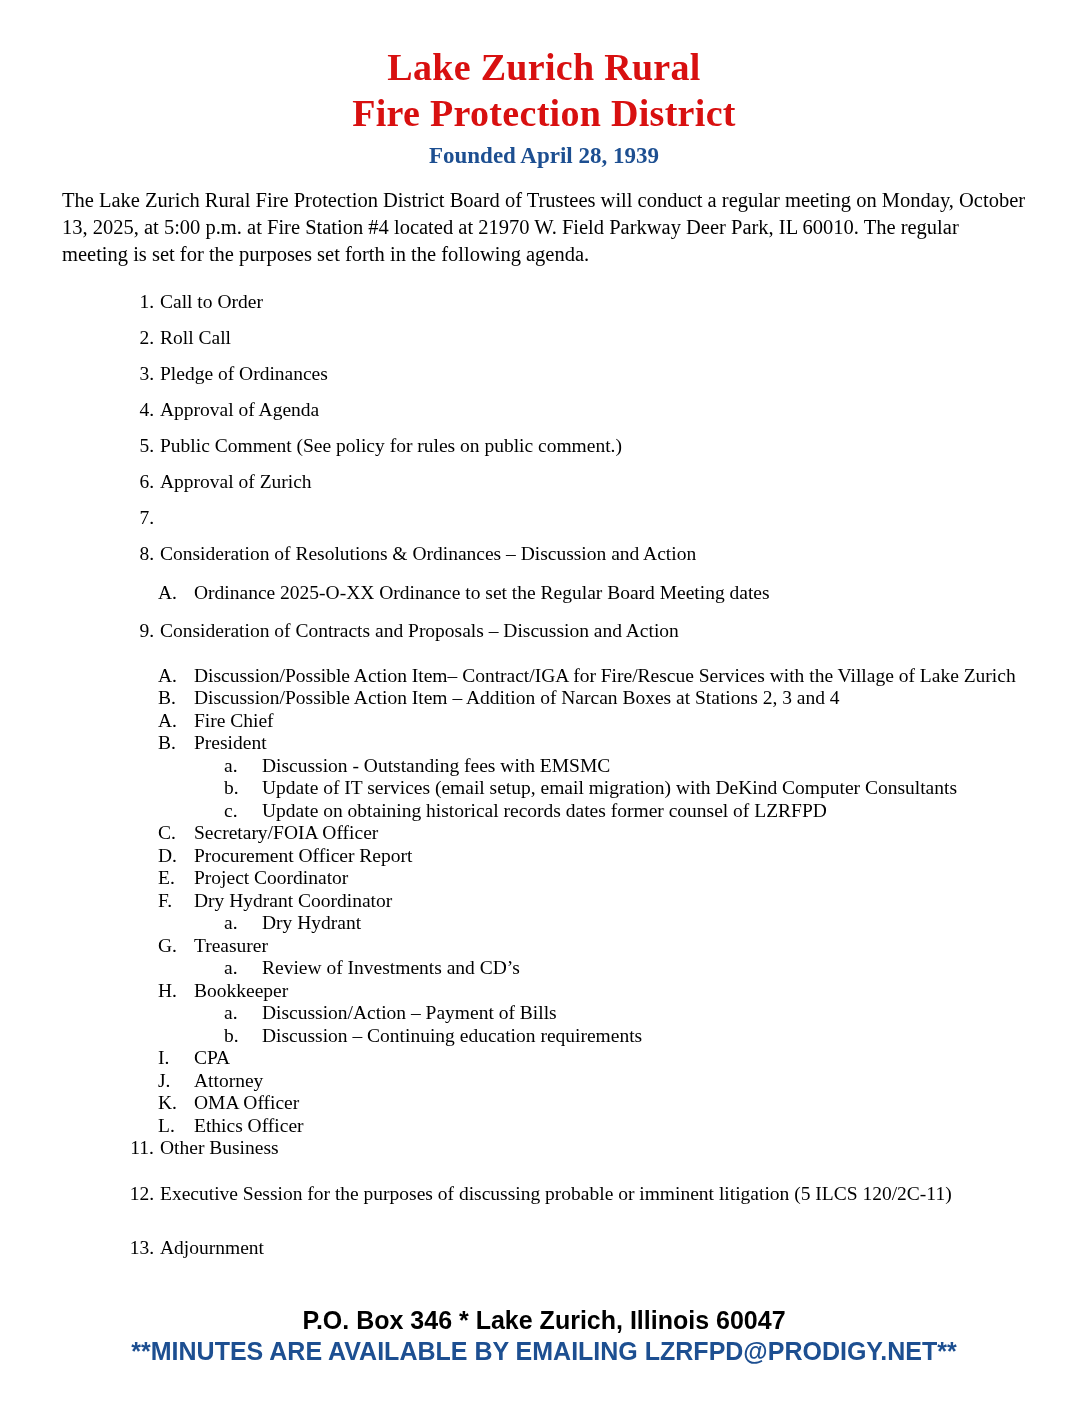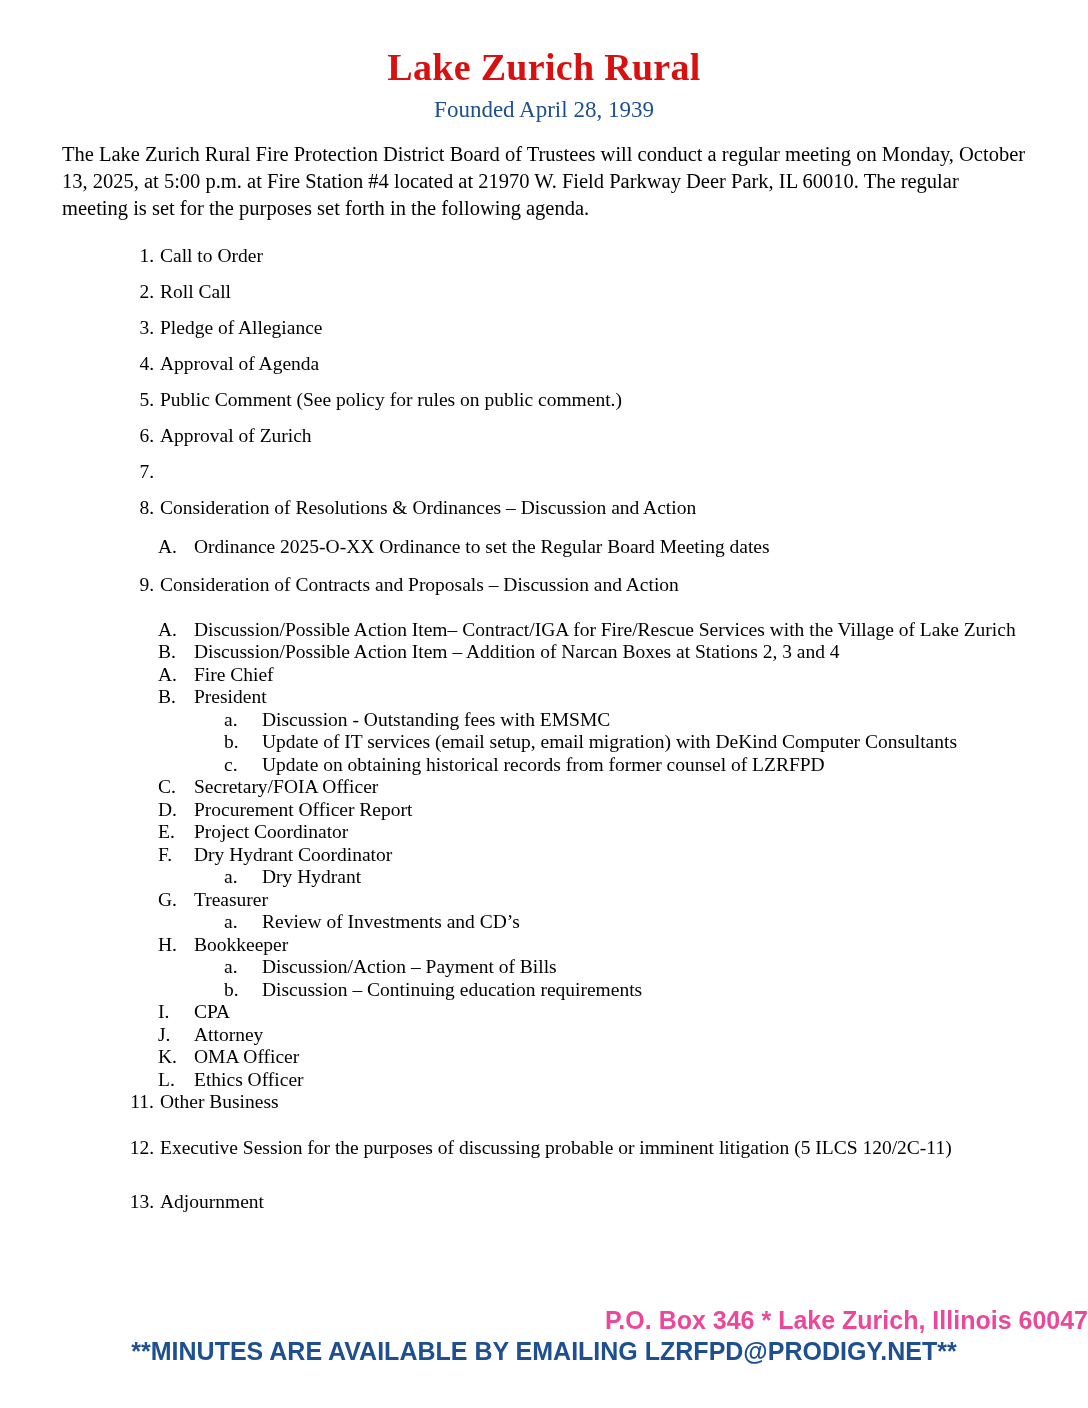--- a/index.html
+++ b/index.html
@@ -29,21 +29,21 @@
   .title-line {
     color: #d81010;
     font-family: "Liberation Serif", serif;
     font-weight: bold;
     font-size: 38px;
     line-height: 46px;
     letter-spacing: 0.3px;
   }
   .founded {
     color: #1d4f91;
-    font-weight: normal;
+    font-weight: bold;
     font-size: 23px;
     line-height: 30px;
     margin-top: 5px;
   }
   
   .intro {
     margin-top: 16px;
     font-size: 20.5px;
     line-height: 27px;
     text-align: left;
@@ -101,59 +101,59 @@
   
   .footer {
     position: absolute;
     left: 0;
     right: 0;
     bottom: 44px;
     text-align: center;
     font-family: "Liberation Sans", sans-serif;
   }
   .footer .addr {
-    color: #ec4899;
+    color: #000000;
     font-weight: bold;
     font-size: 25px;
     line-height: 32px;
-    text-align: right;
   }
   .footer .minutes {
     color: #1d4f91;
     font-weight: bold;
     font-size: 25px;
     line-height: 26px;
     margin-top: 2px;
   }
 </style>
 </head>
 <body>
 
 <div class="page">
 
   <div class="doc-header">
     <div class="title-line">Lake Zurich Rural</div>
+    <div class="title-line">Fire Protection District</div>
     <div class="founded">Founded April 28, 1939</div>
   </div>
 
   <div class="intro">The Lake Zurich Rural Fire Protection District Board of Trustees will conduct a regular meeting on Monday, October 13, 2025, at 5:00 p.m. at Fire Station #4 located at 21970 W. Field Parkway Deer Park, IL 60010. The regular meeting is set for the purposes set forth in the following agenda.</div>
 
   <div class="agenda">
 
     <div class="lvl1">
       <span class="num">1.</span>
       <span>Call to Order</span>
     </div>
     <div class="lvl1">
       <span class="num">2.</span>
       <span>Roll Call</span>
     </div>
     <div class="lvl1">
       <span class="num">3.</span>
-      <span>Pledge of Allegiance</span>
+      <span>Pledge of Ordinances</span>
     </div>
     <div class="lvl1">
       <span class="num">4.</span>
       <span>Approval of Agenda</span>
     </div>
     <div class="lvl1">
       <span class="num">5.</span>
       <span>Public Comment (See policy for rules on public comment.)</span>
     </div>
     <div class="lvl1">
@@ -201,21 +201,21 @@
     <div class="lvl3">
       <span class="ltr">a.</span>
       <span>Discussion - Outstanding fees with EMSMC</span>
     </div>
     <div class="lvl3">
       <span class="ltr">b.</span>
       <span>Update of IT services (email setup, email migration) with DeKind Computer Consultants</span>
     </div>
     <div class="lvl3">
       <span class="ltr">c.</span>
-      <span>Update on obtaining historical records from former counsel of LZRFPD</span>
+      <span>Update on obtaining historical records dates former counsel of LZRFPD</span>
     </div>
 
     <div class="lvl2">
       <span class="ltr">C.</span>
       <span>Secretary/FOIA Officer</span>
     </div>
     <div class="lvl2">
       <span class="ltr">D.</span>
       <span>Procurement Officer Report</span>
     </div>

